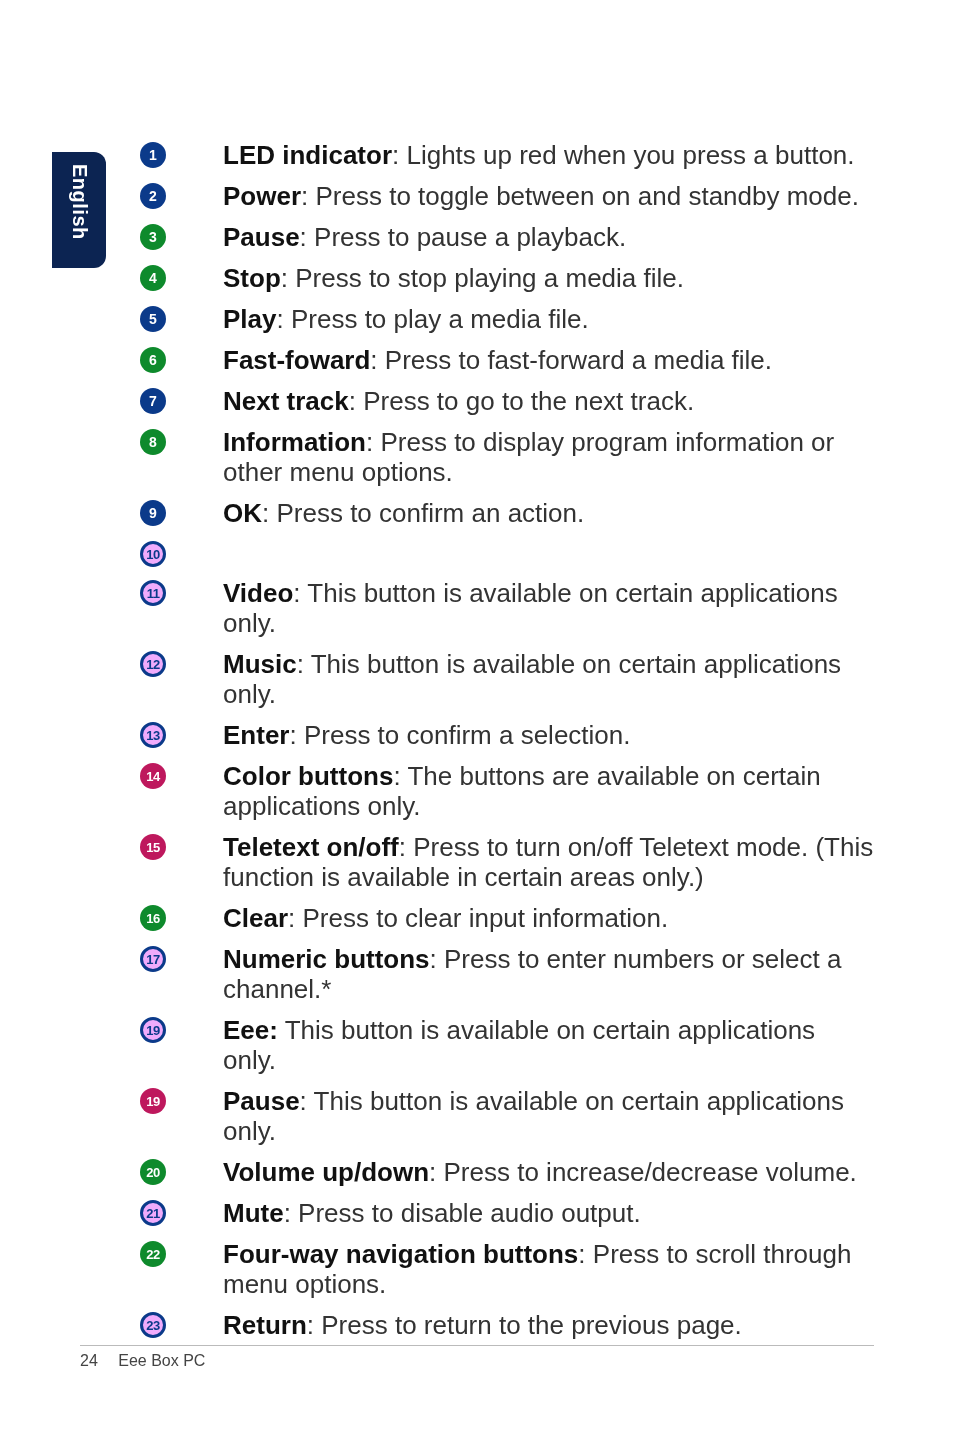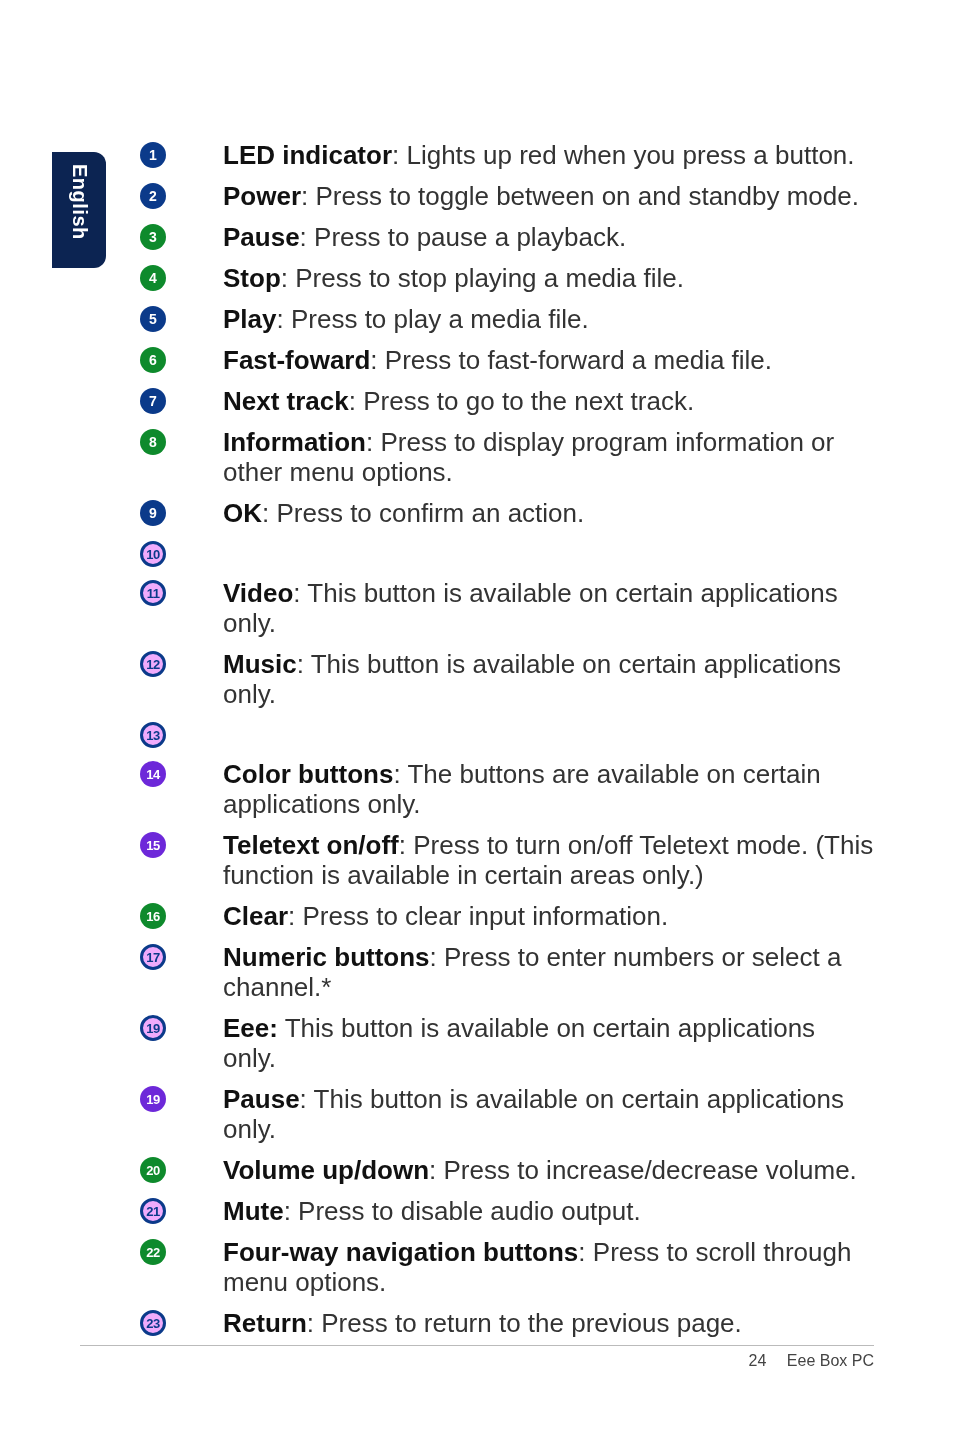--- a/index.html
+++ b/index.html
@@ -61,21 +61,21 @@
     justify-content: center;
     font-weight: 700;
     font-size: 14px;
     color: #ffffff;
     margin-top: 2px;
     position: relative;
   }
   .badge.two-digit { font-size: 13px; letter-spacing: -0.5px; }
   .badge-blue { background: #0b3a8a; }
   .badge-green { background: #0e8a2c; }
-  .badge-orange { background: #6d28d9; }
+  .badge-orange { background: #be185d; }
   .badge-blue-outline {
     background: #f0abfc;
     border: 3px solid #0b3a8a;
     color: #0b3a8a;
     width: 26px;
     height: 26px;
     font-size: 13px;
     letter-spacing: -0.5px;
   }
   .text {
@@ -90,21 +90,20 @@
   }
   .footer {
     position: absolute;
     left: 80px;
     bottom: 68px;
     right: 80px;
     border-top: 1px solid #bbb;
     padding-top: 6px;
     font-size: 16px;
     color: #444;
-    text-align: right;
   }
   .footer .pn { margin-right: 16px; }
 </style>
 </head>
 <body>
 
 <div class="page">
   <div class="side-tab">
     <span>English</span>
   </div>
@@ -152,20 +151,21 @@
       <li class="item">
         <div class="badge badge-blue-outline two-digit">11</div>
         <div class="text"><strong>Video</strong><span>: This button is available on certain applications only.</span></div>
       </li>
       <li class="item">
         <div class="badge badge-blue-outline two-digit">12</div>
         <div class="text"><strong>Music</strong><span>: This button is available on certain applications only.</span></div>
       </li>
       <li class="item">
         <div class="badge badge-blue-outline two-digit">13</div>
+        <div class="text"><strong>Enter</strong><span>: Press to confirm a selection.</span></div>
       </li>
       <li class="item">
         <div class="badge badge-orange two-digit">14</div>
         <div class="text"><strong>Color buttons</strong><span>: The buttons are available on certain applications only.</span></div>
       </li>
       <li class="item">
         <div class="badge badge-orange two-digit">15</div>
         <div class="text"><strong>Teletext on/off</strong><span>: Press to turn on/off Teletext mode. (This function is available in certain areas only.)</span></div>
       </li>
       <li class="item">

